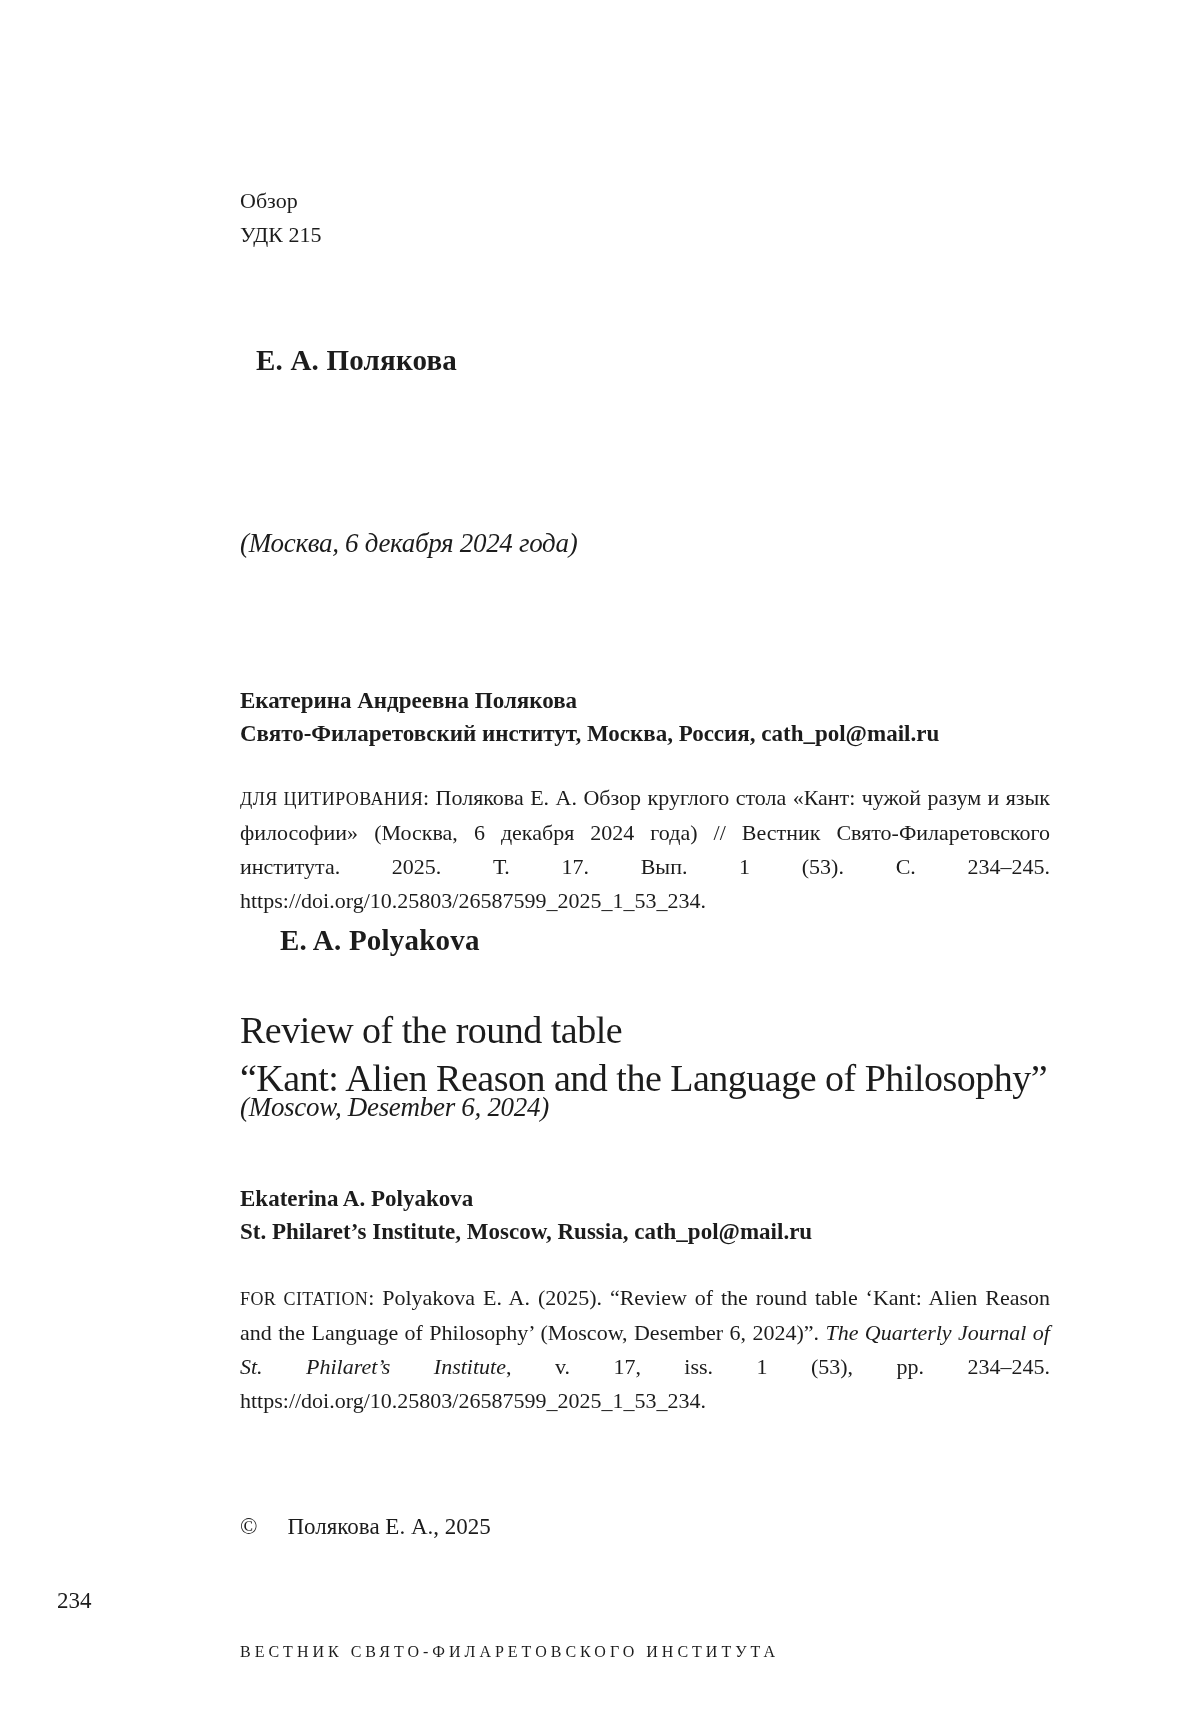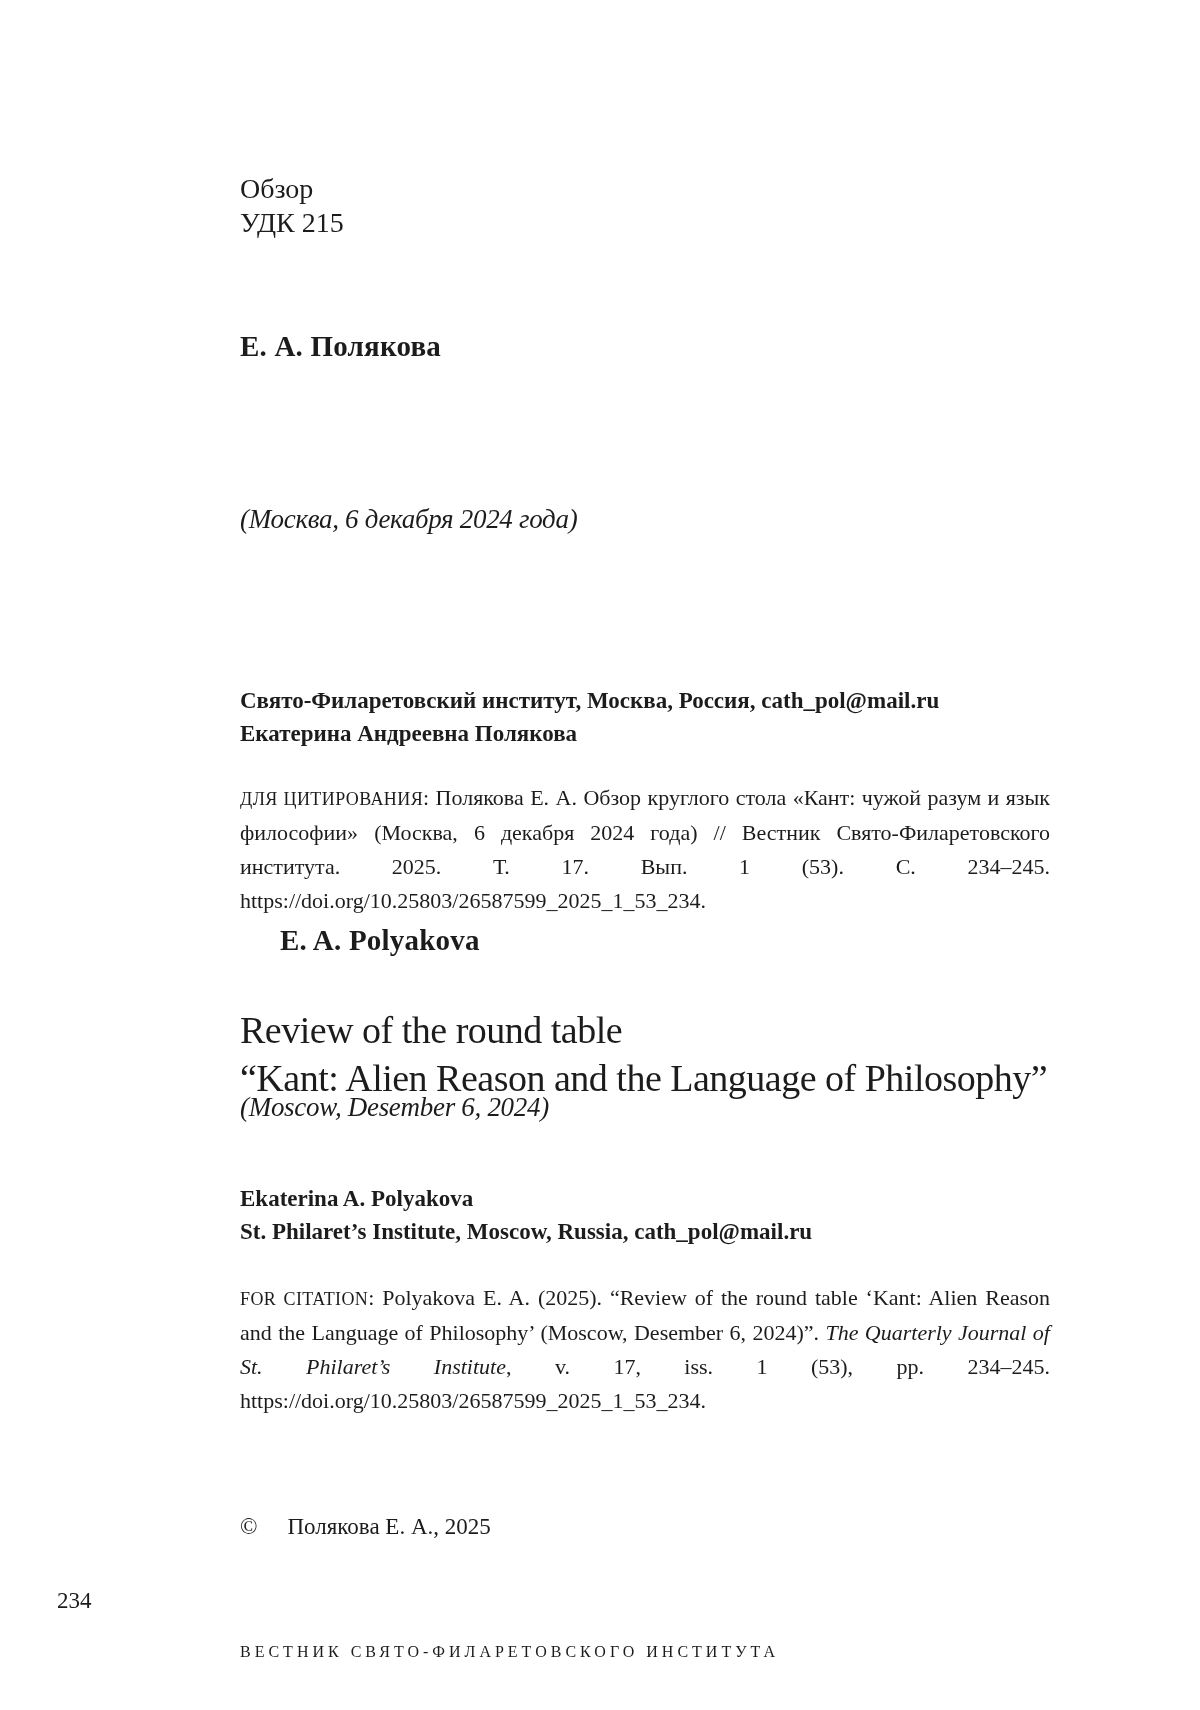--- a/index.html
+++ b/index.html
@@ -6,34 +6,34 @@
   html, body { background: #ffffff; }
   body {
     width: 1200px; height: 1710px;
     font-family: "Liberation Serif", "DejaVu Serif", serif;
     color: #1c1c1c;
     position: relative;
     overflow: hidden;
   }
   .abs { position: absolute; left: 240px; width: 810px; }
 
-  .meta-block { top: 172px; font-size: 28px; line-height: 34px; }
+  .meta-block { top: 184px; font-size: 22px; line-height: 34px; }
   .meta-block .line { display: block; }
 
   .author-heading { font-size: 29px; font-weight: bold; letter-spacing: 0.2px; }
-  .author-heading.ru { top: 330px; }
+  .author-heading.ru { top: 344px; margin-left: 16px; }
   .author-heading.en { top: 924px; margin-left: 40px; }
 
   .title { font-size: 38px; line-height: 48px; letter-spacing: -0.5px; }
   .title.ru { top: 410px; }
   .title.en { top: 1006px; }
   .title .title-line { display: block; white-space: nowrap; }
 
   .subtitle { font-style: italic; font-size: 27px; letter-spacing: -0.3px; }
-  .subtitle.ru { top: 504px; }
+  .subtitle.ru { top: 528px; }
   .subtitle.en { top: 1092px; }
 
   .author-info { font-weight: bold; font-size: 23px; line-height: 33px; }
   .author-info.ru { top: 684px; }
   .author-info.en { top: 1182px; }
   .author-info .line { display: block; }
 
   .citation { font-size: 22px; line-height: 34px; text-align: justify; }
   .citation.ru { top: 781px; }
   .citation.en { top: 1281px; }
@@ -56,22 +56,22 @@
 </div>
 
 <div class="abs author-heading ru">Е. А. Полякова</div>
 
 <div class="abs title ru">
 </div>
 
 <div class="abs subtitle ru">(Москва, 6 декабря 2024 года)</div>
 
 <div class="abs author-info ru">
+  <span class="line">Екатерина Андреевна Полякова</span>
   <span class="line">Свято-Филаретовский институт, Москва, Россия, cath_pol@mail.ru</span>
-  <span class="line">Екатерина Андреевна Полякова</span>
 </div>
 
 <p class="abs citation ru"><span class="sc">ДЛЯ ЦИТИРОВАНИЯ</span><span>: Полякова Е. А. Обзор круглого стола «Кант: чужой разум и язык философии» (Москва, 6 декабря 2024 года) // Вестник Свято-Филаретовского института. 2025. Т. 17. Вып. 1 (53). С. 234–245. https://doi.org/10.25803/26587599_2025_1_53_234.</span></p>
 
 <div class="abs author-heading en">E. A. Polyakova</div>
 
 <div class="abs title en">
   <span class="title-line">Review of the round table</span>
   <span class="title-line">“Kant: Alien Reason and the Language of Philosophy”</span>
 </div>

